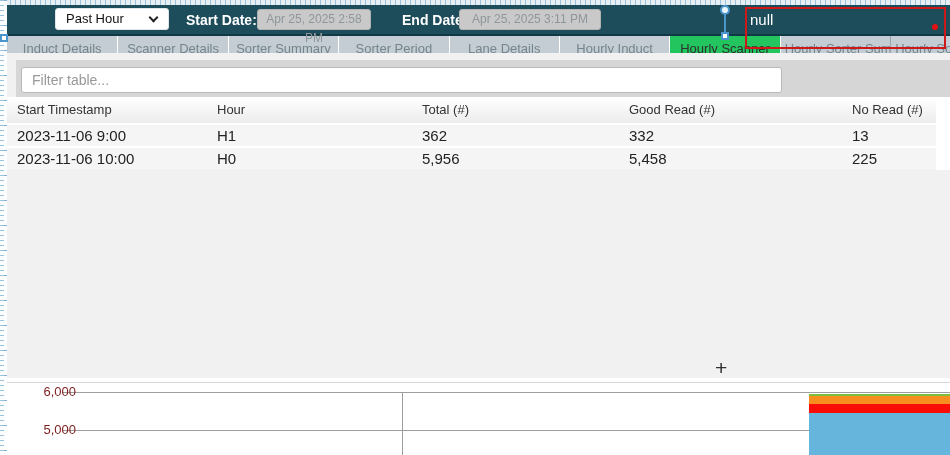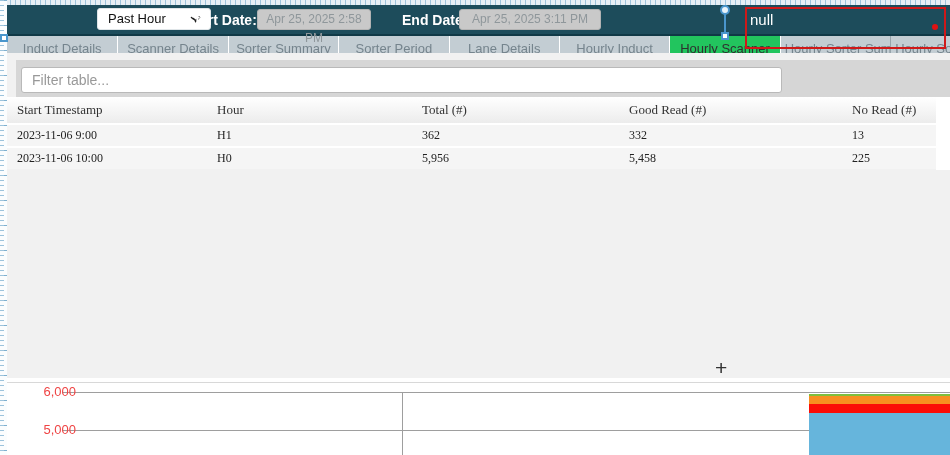--- a/index.html
+++ b/index.html
@@ -53,51 +53,51 @@
   .tab.sep-gray { border-left:1px solid #97a4ab; }
 
   
   .filter-bar { position:absolute; left:16px; top:60px; width:943px; height:37px; background:#d6d6d6; z-index:3; }
   .filter-input { position:absolute; left:5px; top:7px; width:761px; height:26px; background:#fff;
     border:1px solid #b9b9b9; border-radius:3px; font-size:14px; color:#333; padding-left:10px;
     font-family:"Liberation Sans", sans-serif; }
   .filter-input::placeholder { color:#999; }
 
   
-  .grid-cols { display:grid; grid-template-columns:200px 205px 207px 223px 1fr;font-family:Liberation Serif, serif; }
+  .grid-cols { display:grid; grid-template-columns:200px 205px 207px 223px 1fr; }
   .table-header { position:absolute; left:7px; top:97px; width:929px; height:27px;
     background:linear-gradient(#ffffff,#ececec); border-bottom:1px solid #d8d8d8; z-index:3; }
   .table-header .cell { font-size:13px; color:#333; line-height:26px; padding-left:10px;
     white-space:nowrap; overflow:hidden; }
   .table-rows { position:absolute; left:7px; top:123px; width:929px; z-index:3; }
   .trow { border-top:2px solid #fff; height:23px; background:#f5f5f5; }
-  .trow .cell { font-size:12px; color:#222; line-height:21px; padding-left:10px;
+  .trow .cell { font-size:15px; color:#222; line-height:21px; padding-left:10px;
     white-space:nowrap; overflow:hidden; }
   .scrollbar-track { position:absolute; left:936px; top:97px; width:14px; height:73px; background:#fff; z-index:3; }
 
   .plus-marker { position:absolute; left:715px; top:356px; font-size:21px; color:#333;
     font-weight:400; z-index:6; }
 
   
   .chart { position:absolute; left:0; top:378px; width:950px; height:77px; background:#fff;
     overflow:hidden; z-index:2; }
   .chart-topline { position:absolute; left:0; top:4px; width:950px; height:1px; background:#d8d8d8; }
   .gridline { position:absolute; left:62px; width:888px; height:1px; background:#9e9e9e; }
-  .ytick-label { position:absolute; left:18px; width:58px; text-align:right; font-size:13px; color:#ef4444; }
+  .ytick-label { position:absolute; left:18px; width:58px; text-align:right; font-size:13px; color:#7f1d1d; }
   .vline { position:absolute; left:402px; top:14px; width:1px; height:63px; background:#9e9e9e; }
   .bar-seg { position:absolute; left:809px; width:141px; }
 </style>
 </head>
 <body>
 
 <div class="screen">
 
   <div class="toolbar"></div>
   <span class="tb-label" style="left:12px;">Period:</span>
-  <div class="period-select" style="position:absolute; z-index:6;margin-left:42px;">
+  <div class="period-select" style="position:absolute; z-index:6;">
     <span>Past Hour</span>
     <span class="chev"></span>
   </div>
   <span class="tb-label" style="left:186px; z-index:6;">Start Date:</span>
   <div class="date-input" style="left:257px; width:114px; z-index:6;">Apr 25, 2025 2:58 PM</div>
   <span class="tb-label" style="left:402px; z-index:6;">End Date:</span>
   <div class="date-input" style="left:459px; width:142px; z-index:6;">Apr 25, 2025 3:11 PM</div>
 
   <div class="handle-line"></div>
   <div class="handle-circle"></div>

